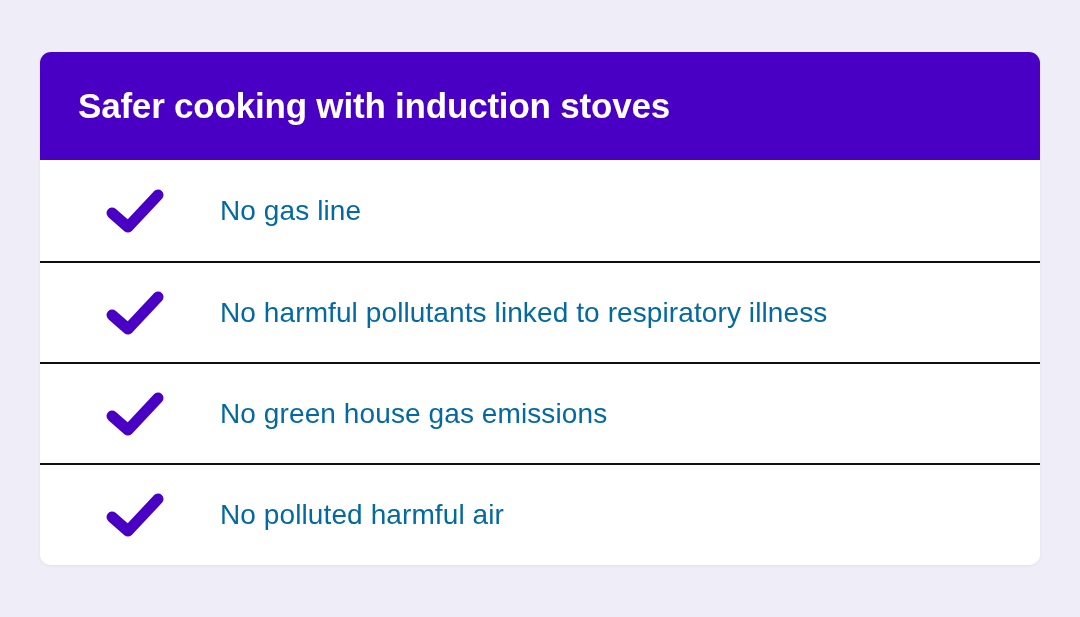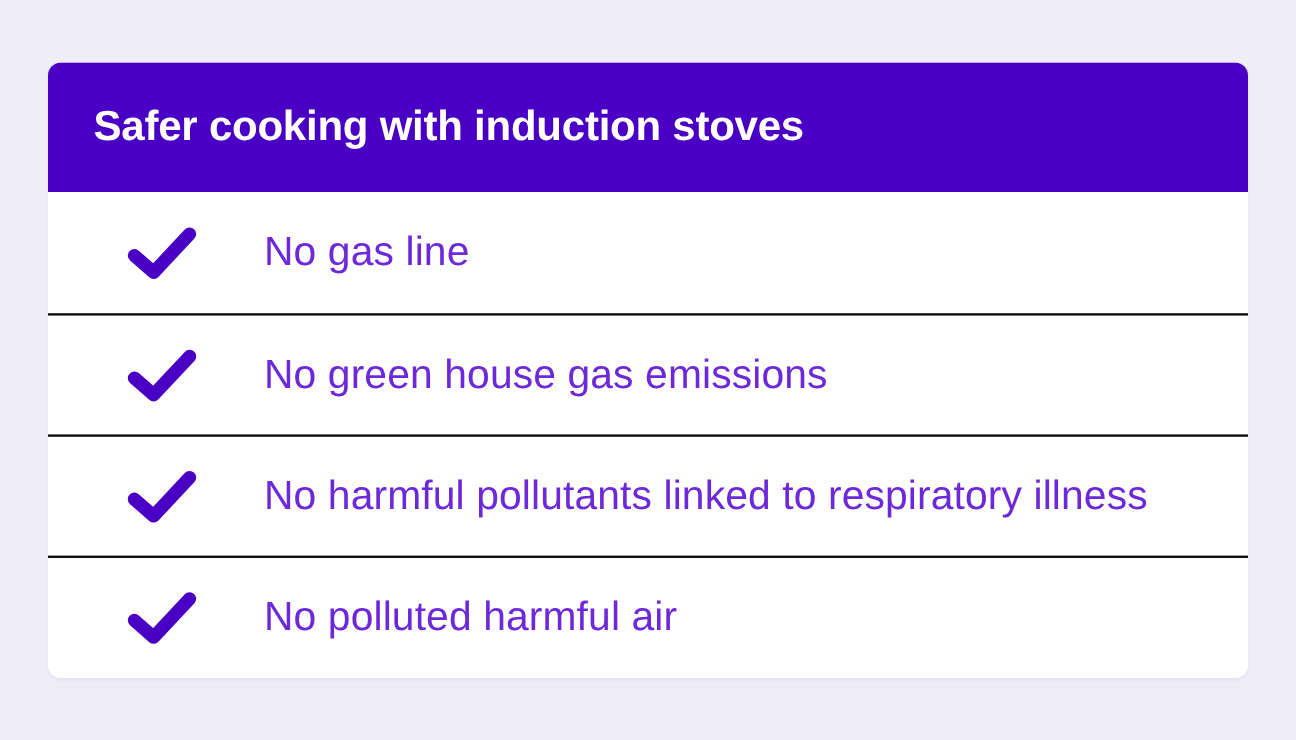--- a/index.html
+++ b/index.html
@@ -79,22 +79,22 @@
     padding-left: 10px;
   }
 
   .check-icon {
     display: block;
     width: 58px;
     height: 46px;
   }
 
   .row-label {
-    font-size: 34px;
-    color: #6d28d9;
+    font-size: 28px;
+    color: #0369a1;
     line-height: 1.2;
     white-space: nowrap;
     letter-spacing: 0.1px;
   }
 </style>
 </head>
 <body>
 
 <div class="page">
 
@@ -114,30 +114,30 @@
         </div>
         <div class="row-label">No gas line</div>
       </div>
 
       <div class="row">
         <div class="check-cell">
           <svg class="check-icon" viewBox="0 0 58 46">
             <path d="M6 25 L22 39 L52 7" fill="none" stroke="#4a00c4" stroke-width="11" stroke-linecap="round" stroke-linejoin="round"></path>
           </svg>
         </div>
-        <div class="row-label">No green house gas emissions</div>
+        <div class="row-label">No harmful pollutants linked to respiratory illness</div>
       </div>
 
       <div class="row">
         <div class="check-cell">
           <svg class="check-icon" viewBox="0 0 58 46">
             <path d="M6 25 L22 39 L52 7" fill="none" stroke="#4a00c4" stroke-width="11" stroke-linecap="round" stroke-linejoin="round"></path>
           </svg>
         </div>
-        <div class="row-label">No harmful pollutants linked to respiratory illness</div>
+        <div class="row-label">No green house gas emissions</div>
       </div>
 
       <div class="row">
         <div class="check-cell">
           <svg class="check-icon" viewBox="0 0 58 46">
             <path d="M6 25 L22 39 L52 7" fill="none" stroke="#4a00c4" stroke-width="11" stroke-linecap="round" stroke-linejoin="round"></path>
           </svg>
         </div>
         <div class="row-label">No polluted harmful air</div>
       </div>

